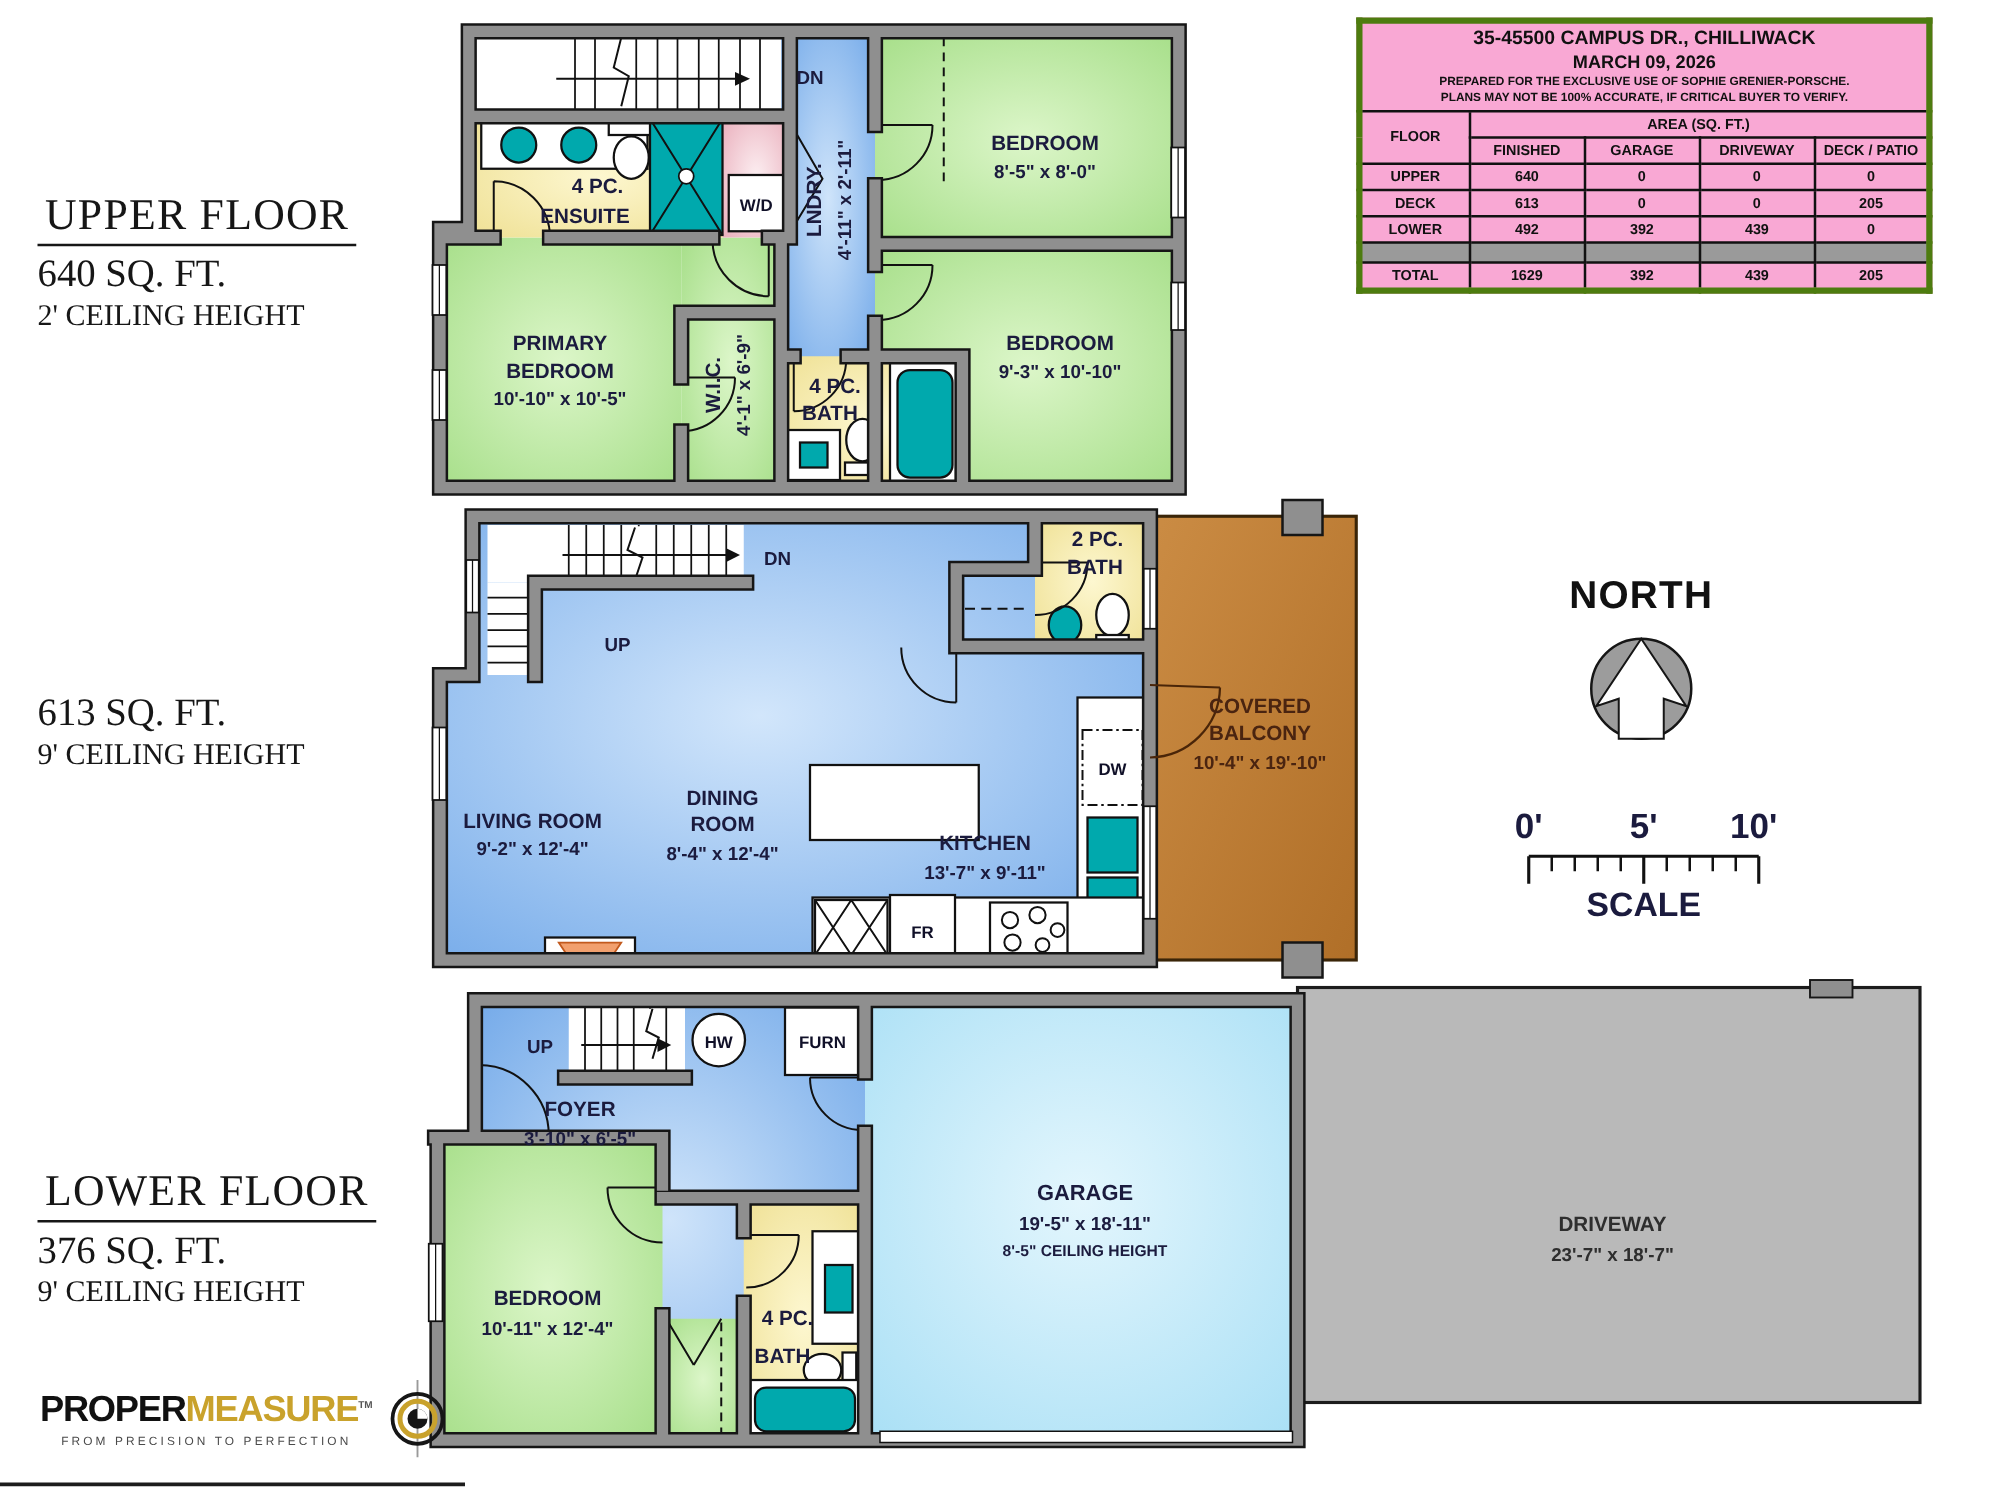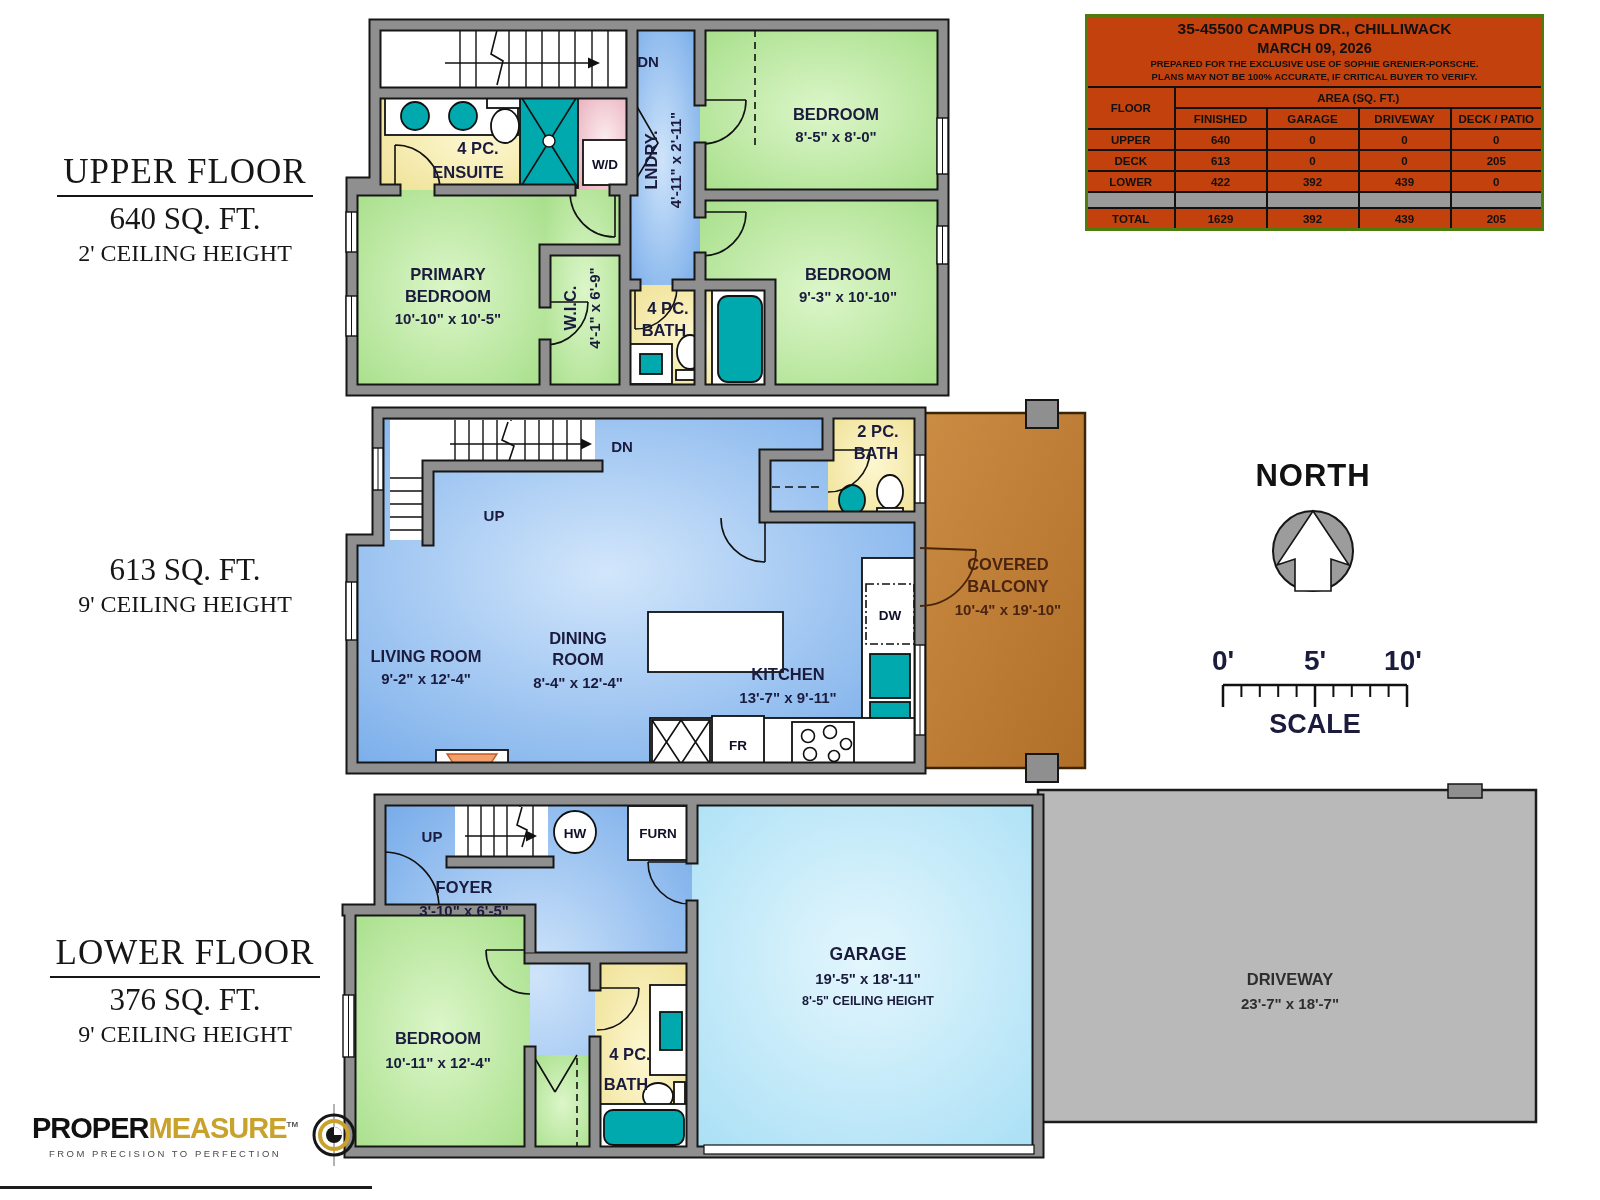--- a/index.html
+++ b/index.html
@@ -1,29 +1,29 @@
 <!DOCTYPE html>
 <html><head>
 <meta charset="utf-8">
 <style>
   html,body{margin:0;padding:0;background:#fff;}
   #canvas{position:relative;width:1600px;height:1200px;background:#fff;overflow:hidden;
           font-family:"Liberation Sans",sans-serif;}
   .abs{position:absolute;}
 
   
-  .ftitle{width:310px;text-align:center;color:#161616;font-family:"Liberation Serif",serif;}
+  .ftitle{width:310px;text-align:left;color:#161616;font-family:"Liberation Serif",serif;}
   .ftitle .fname{font-size:35px;letter-spacing:1px;display:inline-block;
                  border-bottom:2px solid #161616;padding:0 6px 3px 6px;}
   .ftitle .farea{font-size:31px;margin-top:4px;}
   .ftitle .fceil{font-size:24px;margin-top:3px;}
 
   
   .info-table{border-collapse:collapse;table-layout:fixed;width:456px;
-              border:3px solid #4d7c0f;background:#c2410c;}
+              border:5px solid #4d7c0f;background:#f9a8d4;}
   .info-table td{border:2px solid #111;text-align:center;font-weight:bold;
                  font-size:11.5px;color:#111;padding:1px 6px;height:17px;}
   .info-table td.tt{padding:3px 2px 4px 2px;height:auto;}
   .tt .t1{font-size:15.5px;font-weight:bold;}
   .tt .t2{font-size:14.5px;font-weight:bold;margin-top:2px;}
   .tt .t3{font-size:9.5px;font-weight:bold;margin-top:2px;}
   .info-table tr.blank td{background:#9a9a9a;height:12px;}
 
   
   text{font-family:"Liberation Sans",sans-serif;font-weight:bold;fill:#1b1b3e;text-anchor:middle;}
@@ -108,21 +108,21 @@
       </tr>
       <tr>
         <td>DECK</td>
           <td>613</td>
           <td>0</td>
           <td>0</td>
           <td>205</td>
       </tr>
       <tr>
         <td>LOWER</td>
-          <td>422</td>
+          <td>492</td>
           <td>392</td>
           <td>439</td>
           <td>0</td>
       </tr>
       <tr class="blank">
           <td></td>
           <td></td>
           <td></td>
           <td></td>
           <td></td>

